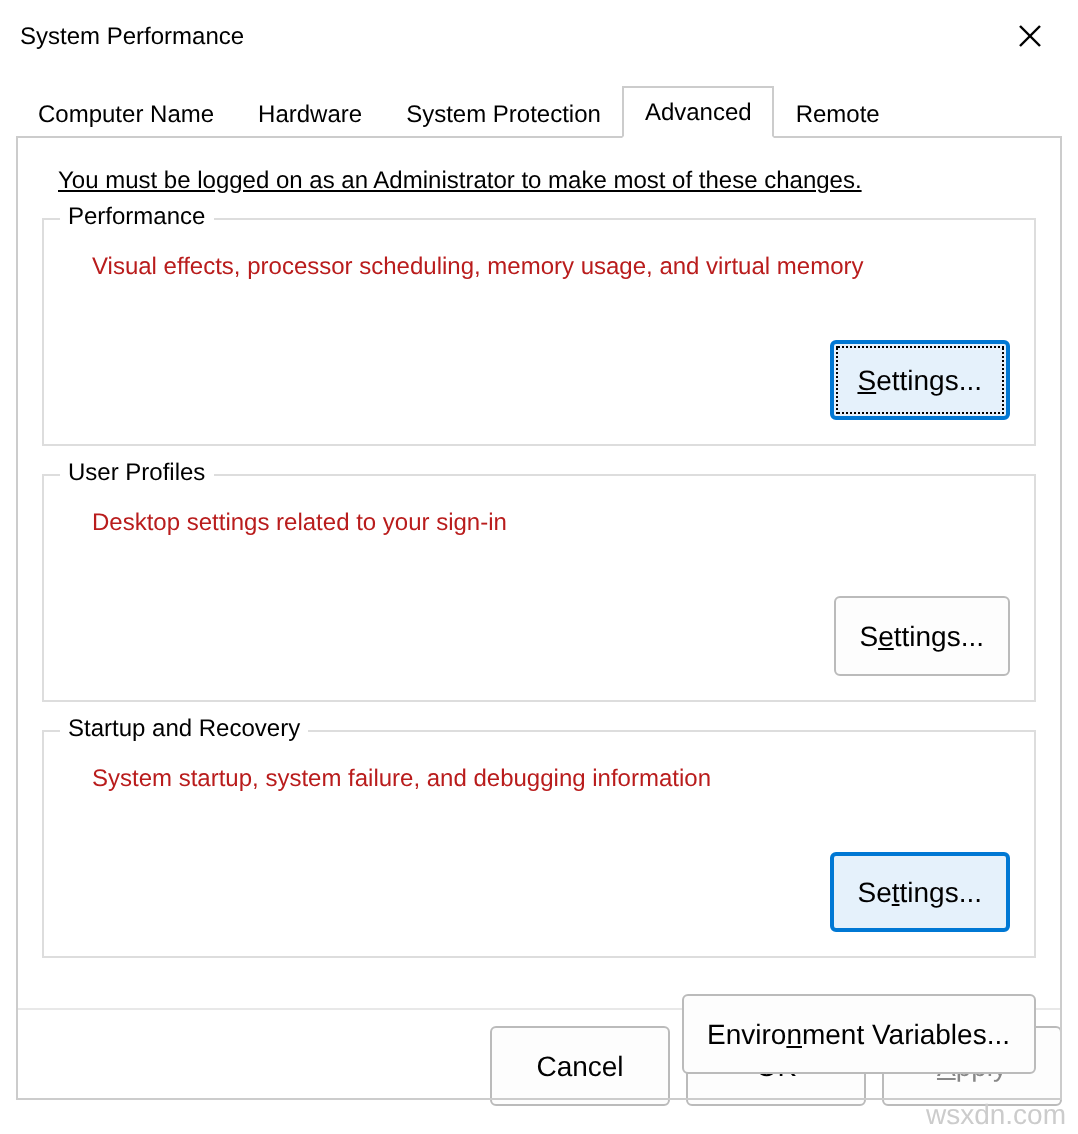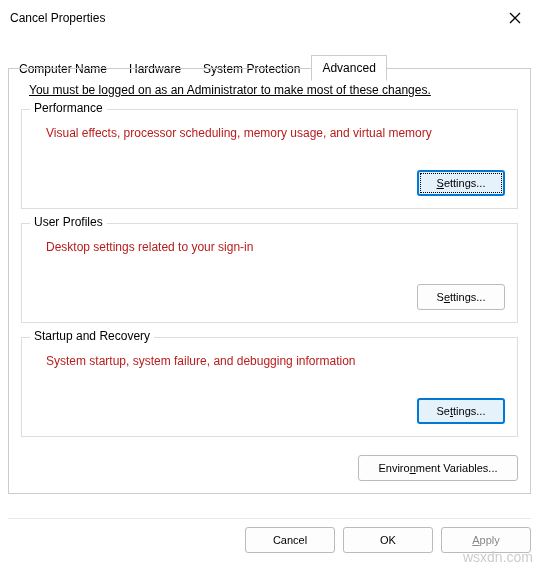--- a/index.html
+++ b/index.html
@@ -42,21 +42,21 @@
       position: relative;
     }
     .tab {
       padding: 5px 10px 5px 10px;
       font-size: 12px;
       color: #000;
       cursor: pointer;
       border: 1px solid transparent;
       border-bottom: none;
       position: relative;
-      top: 13px;
+      top: 1px;
       background: transparent;
     }
     .tab.active {
       border: 1px solid #ccc;
       border-bottom: 1px solid #fff;
       background: #fff;
       z-index: 2;
     }
     .tab-panel {
       border: 1px solid #ccc;
@@ -94,22 +94,22 @@
       margin-bottom: 30px;
       margin-top: 4px;
       margin-left: 12px;
     }
     .group-btn-row {
       display: flex;
       justify-content: flex-end;
     }
     .btn {
       min-width: 88px;
-      height: 26px;
-      font-size: 11px;
+      height: 40px;
+      font-size: 14px;
       font-family: inherit;
       background: #fdfdfd;
       border: 1px solid #bbb;
       border-radius: 3px;
       padding: 0 12px;
       cursor: pointer;
       color: #000;
     }
     .btn.highlight {
       border: 2px solid #0078d4;
@@ -153,34 +153,35 @@
       right: 6px;
       font-size: 14px;
       color: #ccc;
       pointer-events: none;
     }
   </style>
 </head>
 <body>
 
 <div class="title-bar">
-  <span class="title-text">Cancel Properties</span>
+  <span class="title-text">System Performance</span>
   <div class="close-btn">
     <svg viewBox="0 0 12 12">
         <line x1="1" y1="1" x2="11" y2="11" stroke="#000" stroke-width="1.2"></line>
         <line x1="11" y1="1" x2="1" y2="11" stroke="#000" stroke-width="1.2"></line>
       </svg>
   </div>
 </div>
 
 <div class="tabs">
   <div class="tab">Computer Name</div>
   <div class="tab">Hardware</div>
   <div class="tab">System Protection</div>
   <div class="tab active">Advanced</div>
+  <div class="tab">Remote</div>
 </div>
 
 <div class="tab-panel">
   <div class="admin-note">You must be logged on as an Administrator to make most of these changes.</div>
 
   <div class="group">
     <div class="group-title">Performance</div>
     <div class="group-desc">Visual effects, processor scheduling, memory usage, and virtual memory</div>
     <div class="group-btn-row">
       <button class="btn highlight focus-outline"><span class="underline-char">S</span>ettings...</button>

